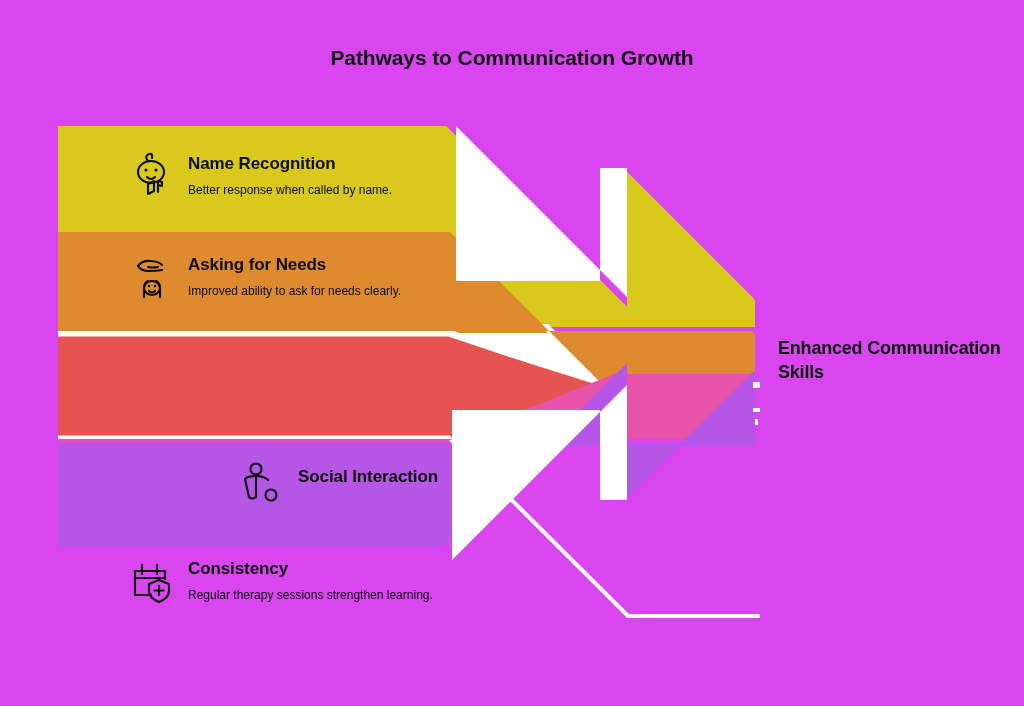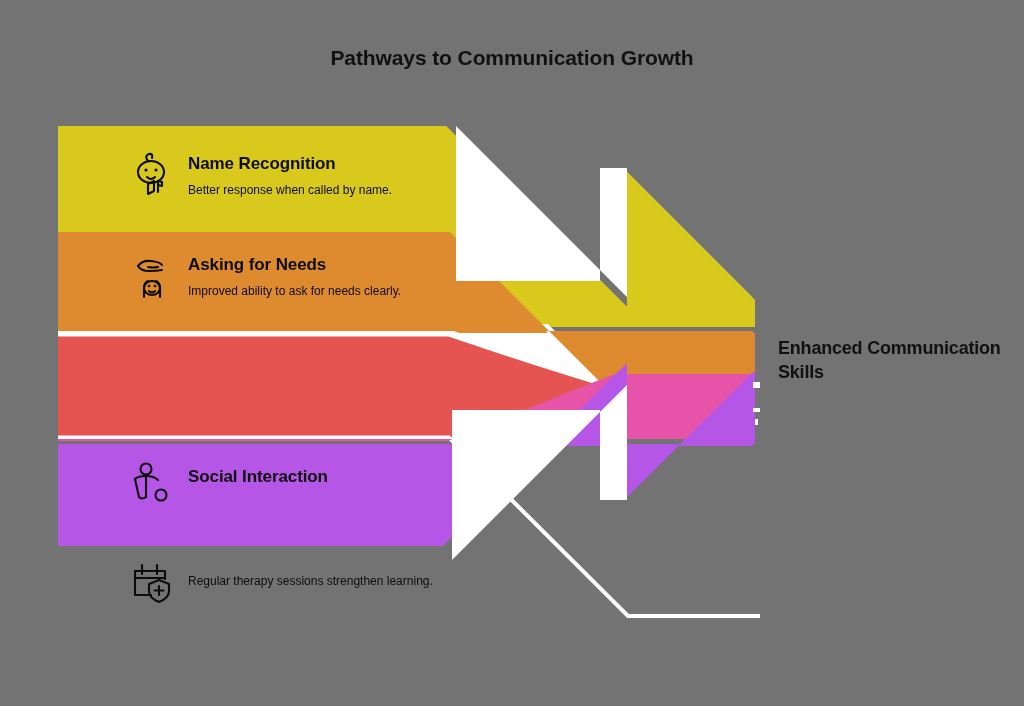--- a/index.html
+++ b/index.html
@@ -5,21 +5,21 @@
   * { box-sizing: border-box; margin: 0; padding: 0; }
   html, body {
     width: 1024px; height: 706px;
     background: #ffffff;
     font-family: "Liberation Sans", sans-serif;
     overflow: hidden;
   }
   #stage {
     position: relative;
     width: 1024px; height: 706px;
-    background: #737373;
+    background: #d946ef;
   }
   #chart-title {
     position: absolute;
     left: 0; top: 46px;
     width: 1024px;
     text-align: center;
     font-size: 21px;
     font-weight: bold;
     color: #111111;
     letter-spacing: -0.1px;
@@ -139,21 +139,21 @@
         <path d="M23 40 q3 3 6 0"></path>
       </svg>
     </div>
     <div class="band-text">
       <div class="band-title">Asking for Needs</div>
       <div class="band-desc">Improved ability to ask for needs clearly.</div>
     </div>
   </div>
 
 
-  <div class="band-content" style="left:58px; top:448px; width:380px; height:66px;">
+  <div class="band-content" style="left:58px; top:448px; width:380px; height:66px;justify-content:flex-end;">
     <div class="band-icon">
       <svg viewBox="0 0 52 52" fill="none" stroke="#0d0d0d" stroke-width="2.1" stroke-linecap="round" stroke-linejoin="round">
         <circle cx="20" cy="14" r="5.5"></circle>
         <path d="M9 24 q3 -3 11 -3 q8 0 12 4"></path>
         <path d="M9 24 l4 18"></path>
         <path d="M20 21 l0 21"></path>
         <path d="M13 42 q3 3 7 0"></path>
         <circle cx="35" cy="40" r="5.5"></circle>
       </svg>
     </div>
@@ -169,19 +169,20 @@
         <path d="M9 16 l30 0 l0 8"></path>
         <path d="M9 23 l30 0"></path>
         <path d="M16 10 l0 9"></path>
         <path d="M31 10 l0 9"></path>
         <path d="M33 25 l10 4 l0 7 q0 7 -10 11 q-10 -4 -10 -11 l0 -7 z"></path>
         <path d="M33 31 l0 9"></path>
         <path d="M28.5 35.5 l9 0"></path>
       </svg>
     </div>
     <div class="band-text">
+      <div class="band-title">Consistency</div>
       <div class="band-desc" style="max-width:245px;">Regular therapy sessions strengthen learning.</div>
     </div>
   </div>
 
   <div id="outcome-label">Enhanced Communication Skills</div>
 
 </div>
 
 </body></html>

